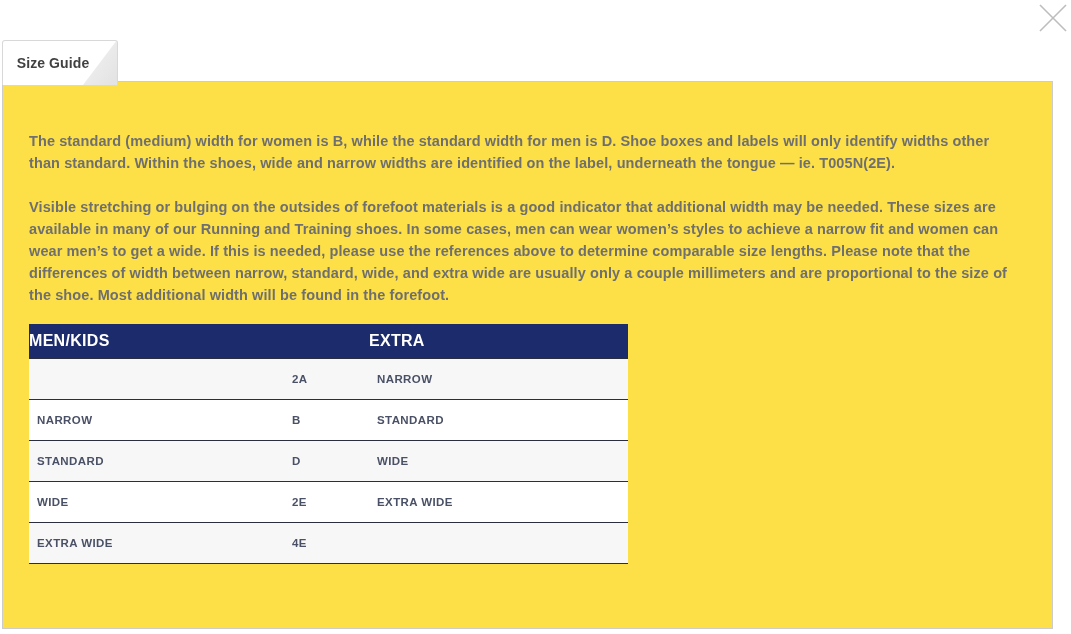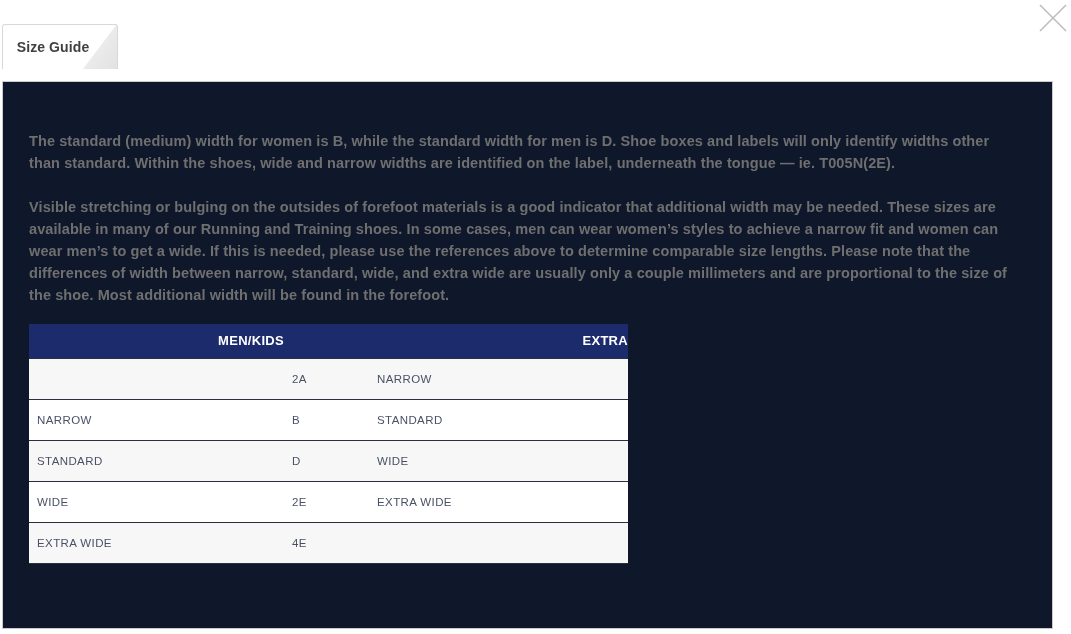--- a/index.html
+++ b/index.html
@@ -21,21 +21,21 @@
   
   .tab {
     position: absolute;
     display: flex; align-items: center; justify-content: center;
     font-size: 14px; font-weight: 700; color: #414141;
     letter-spacing: 0.1px;
     cursor: pointer;
     background: #ffffff;
   }
   .tab-size {
-    left: 2px; top: 24px; width: 116px; height: 45px;
+    left: 2px; top: 40px; width: 116px; height: 45px;
     border: 1px solid #d8d8d8; border-bottom: none;
     border-radius: 3px 3px 0 0;
     z-index: 2;
     overflow: hidden;
   }
   .tab-size .fold {
     position: absolute; right: 0; bottom: 0; width: 34px; height: 45px;
     background: linear-gradient(to bottom right, #f4f4f4, #e2e2e2);
     clip-path: polygon(100% 0, 100% 100%, 0 100%);
     pointer-events: none;
@@ -45,21 +45,21 @@
     left: 118px; top: 27px; width: 124px; height: 55px;
     border: 1px solid #cfcfcf; border-bottom: none;
     border-radius: 3px 3px 0 0;
     z-index: 4;
   }
 
   
   .panel {
     position: absolute; left: 2px; top: 81px; width: 1051px; height: 548px;
     border: 1px solid #cccccc;
-    background: #0f172a;
+    background: #fde047;
     z-index: 1;
     padding: 48px 40px 0 26px;
   }
   .panel p {
     font-size: 14.5px; font-weight: 600; line-height: 22px;
     color: #6f6f6f; letter-spacing: 0.1px;
     max-width: 985px;
   }
   .p-intro { margin-bottom: 22px; }
   .p-heading { margin-bottom: 0; }
@@ -70,30 +70,30 @@
     margin-top: 18px;
     table-layout: fixed;
     width: 599px;
   }
   .width-table col.c1 { width: 255px; }
   .width-table col.c2 { width: 85px;  }
   .width-table col.c3 { width: 259px; }
   .width-table thead th {
     background: #1c2b6c;
     color: #ffffff;
-    font-size: 13px; font-weight: 700;
+    font-size: 16px; font-weight: 700;
     letter-spacing: 0.3px;
-    text-align: right;
+    text-align: left;
     height: 34px;
     padding: 0;
   }
   .width-table tbody td {
     height: 41px;
     font-size: 11.5px;
-    font-weight: 400;
+    font-weight: 700;
     color: #4a5166;
     letter-spacing: 0.4px;
     text-align: left;
     padding: 0 0 0 8px;
     border-top: 1px solid #2b2e3f;
   }
   .width-table tbody tr:last-child td { border-bottom: 1px solid #2b2e3f; }
   .width-table tbody tr:nth-child(odd)  { background: #f7f7f8; }
   .width-table tbody tr:nth-child(even) { background: #ffffff; }
 </style>

